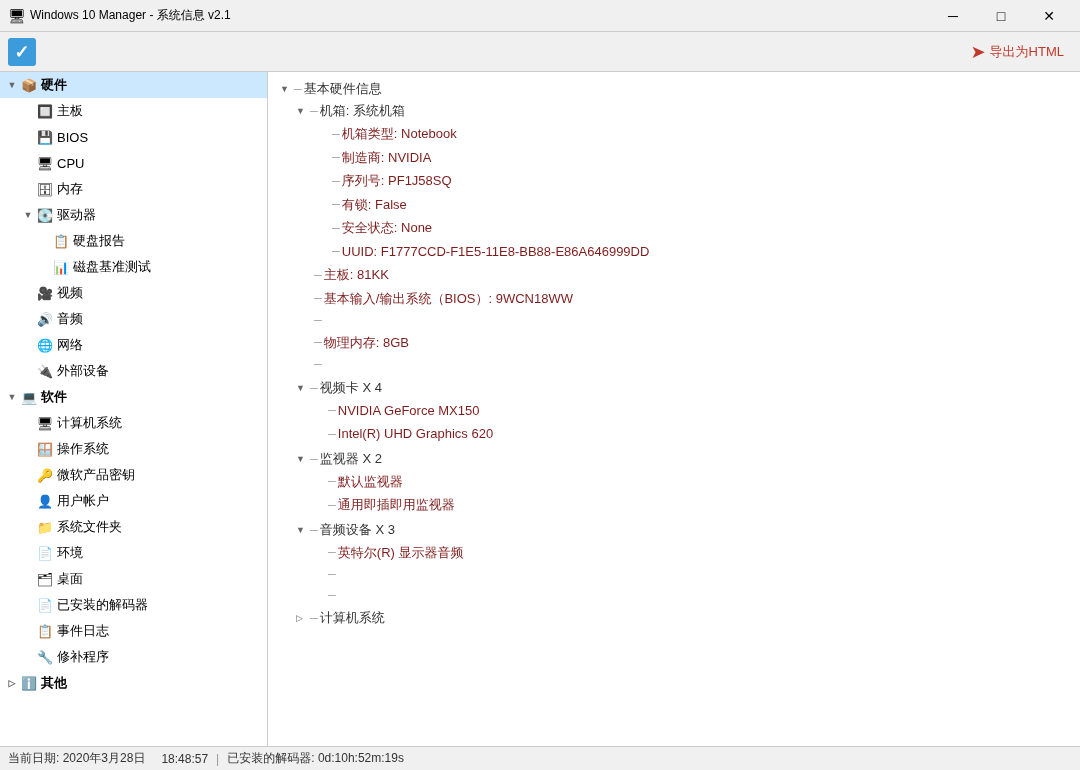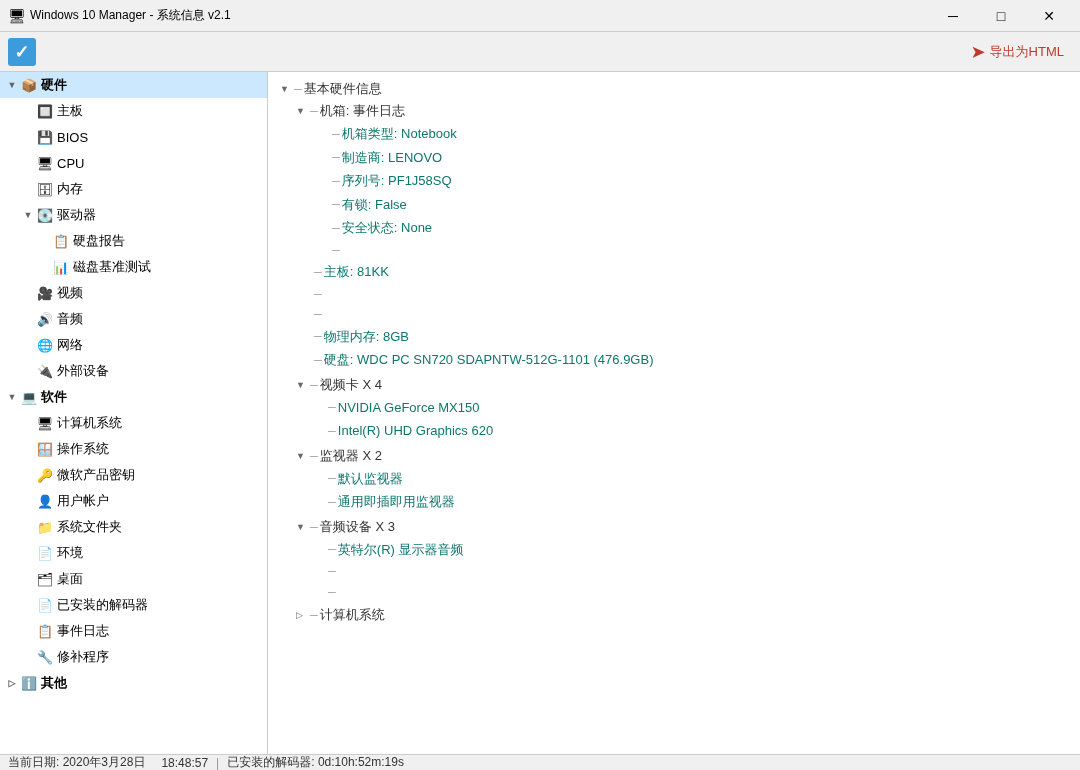--- a/index.html
+++ b/index.html
@@ -188,42 +188,42 @@
     }
 
     .info-row {
       display: flex;
       align-items: center;
       padding: 2px 0 2px 0;
       line-height: 1.5;
     }
 
     .info-key {
-      color: #0f766e;
+      color: #7f1d1d;
       font-size: 13px;
     }
 
     .section-title {
       font-size: 13px;
       color: #333;
       font-weight: normal;
     }
 
     
     .right-panel::-webkit-scrollbar { width: 16px; }
     .right-panel::-webkit-scrollbar-track { background: #f0f0f0; }
     .right-panel::-webkit-scrollbar-thumb { background: #c0c0c0; border: 2px solid #f0f0f0; }
     .sidebar::-webkit-scrollbar { width: 12px; }
     .sidebar::-webkit-scrollbar-track { background: #f0f0f0; }
     .sidebar::-webkit-scrollbar-thumb { background: #c0c0c0; }
 
     
     .status-bar {
       background: #f0f0f0;
-      height: 16px;
+      height: 24px;
       display: flex;
       align-items: center;
       padding: 0 8px;
       font-size: 12px;
       color: #333;
       border-top: 1px solid #ccc;
       gap: 0;
     }
     .status-sep {
       margin: 0 8px;
@@ -415,66 +415,67 @@
           <div class="info-header" style="padding-left:4px;">
             <span class="expand-icon">▼</span>
             <span class="dash-line">─</span>
             <span class="section-title">基本硬件信息</span>
           </div>
 
           <div style="padding-left: 20px;">
             <div class="info-header">
               <span class="expand-icon">▼</span>
               <span class="dash-line">─</span>
-              <span class="section-title">机箱: 事件日志</span>
+              <span class="section-title">机箱: 系统机箱</span>
             </div>
 
             <div style="padding-left: 36px;">
               <div class="info-row">
                 <span class="dash-line">─</span>
                 <span class="info-key">机箱类型: Notebook</span>
               </div>
               <div class="info-row">
                 <span class="dash-line">─</span>
-                <span class="info-key">制造商: LENOVO</span>
+                <span class="info-key">制造商: NVIDIA</span>
               </div>
               <div class="info-row">
                 <span class="dash-line">─</span>
                 <span class="info-key">序列号: PF1J58SQ</span>
               </div>
               <div class="info-row">
                 <span class="dash-line">─</span>
                 <span class="info-key">有锁: False</span>
               </div>
               <div class="info-row">
                 <span class="dash-line">─</span>
                 <span class="info-key">安全状态: None</span>
               </div>
               <div class="info-row">
                 <span class="dash-line">─</span>
+                <span class="info-key">UUID: F1777CCD-F1E5-11E8-BB88-E86A646999DD</span>
               </div>
             </div>
 
             <div class="info-row" style="padding-left: 18px;">
               <span class="dash-line">─</span>
               <span class="info-key">主板: 81KK</span>
             </div>
             <div class="info-row" style="padding-left: 18px;">
               <span class="dash-line">─</span>
+              <span class="info-key">基本输入/输出系统（BIOS）: 9WCN18WW</span>
             </div>
             <div class="info-row" style="padding-left: 18px;">
               <span class="dash-line">─</span>
             </div>
             <div class="info-row" style="padding-left: 18px;">
               <span class="dash-line">─</span>
               <span class="info-key">物理内存: 8GB</span>
             </div>
             <div class="info-row" style="padding-left: 18px;">
               <span class="dash-line">─</span>
-              <span class="info-key">硬盘: WDC PC SN720 SDAPNTW-512G-1101 (476.9GB)</span>
             </div>
           </div>
         </div>
 
         <div class="info-section">
           <div class="info-header" style="padding-left: 20px;">
             <span class="expand-icon">▼</span>
             <span class="dash-line">─</span>
             <span class="section-title">视频卡 X 4</span>
           </div>

